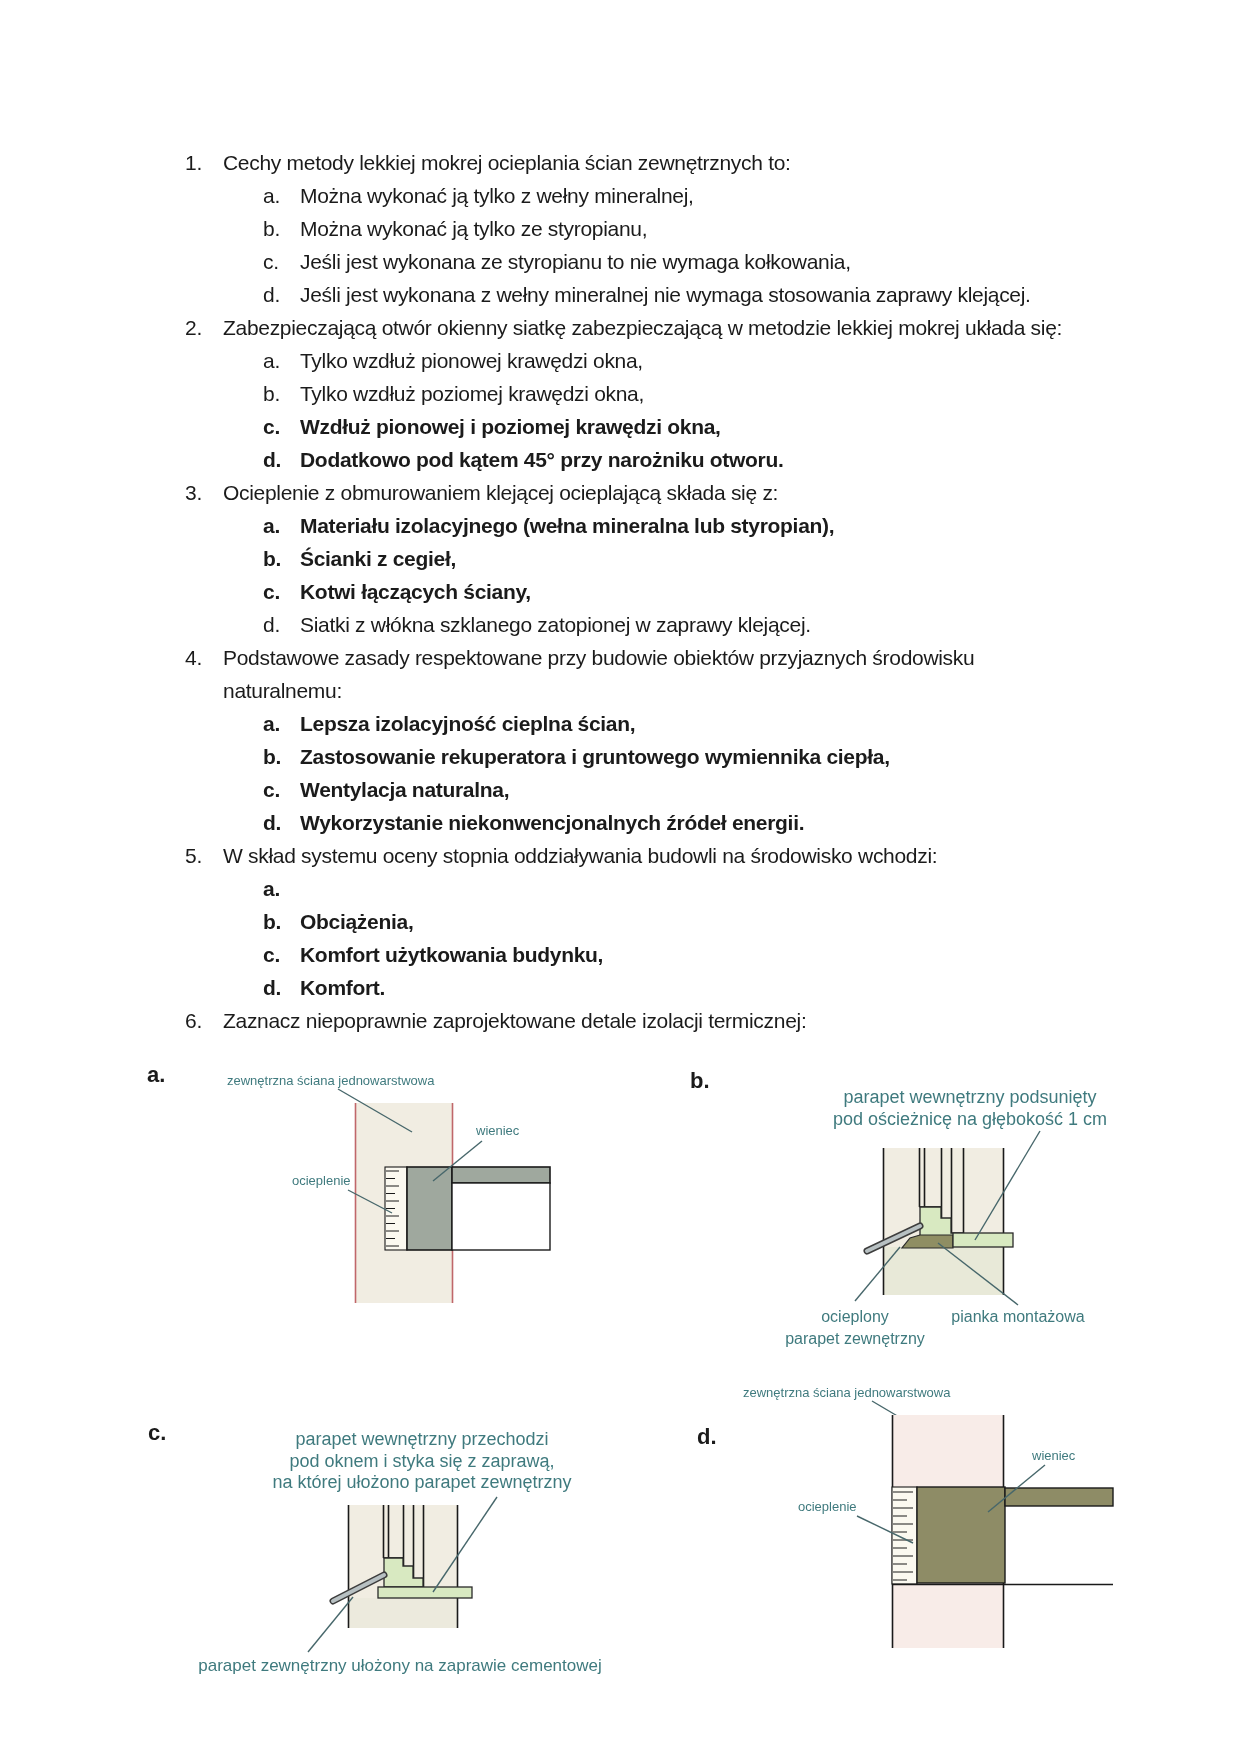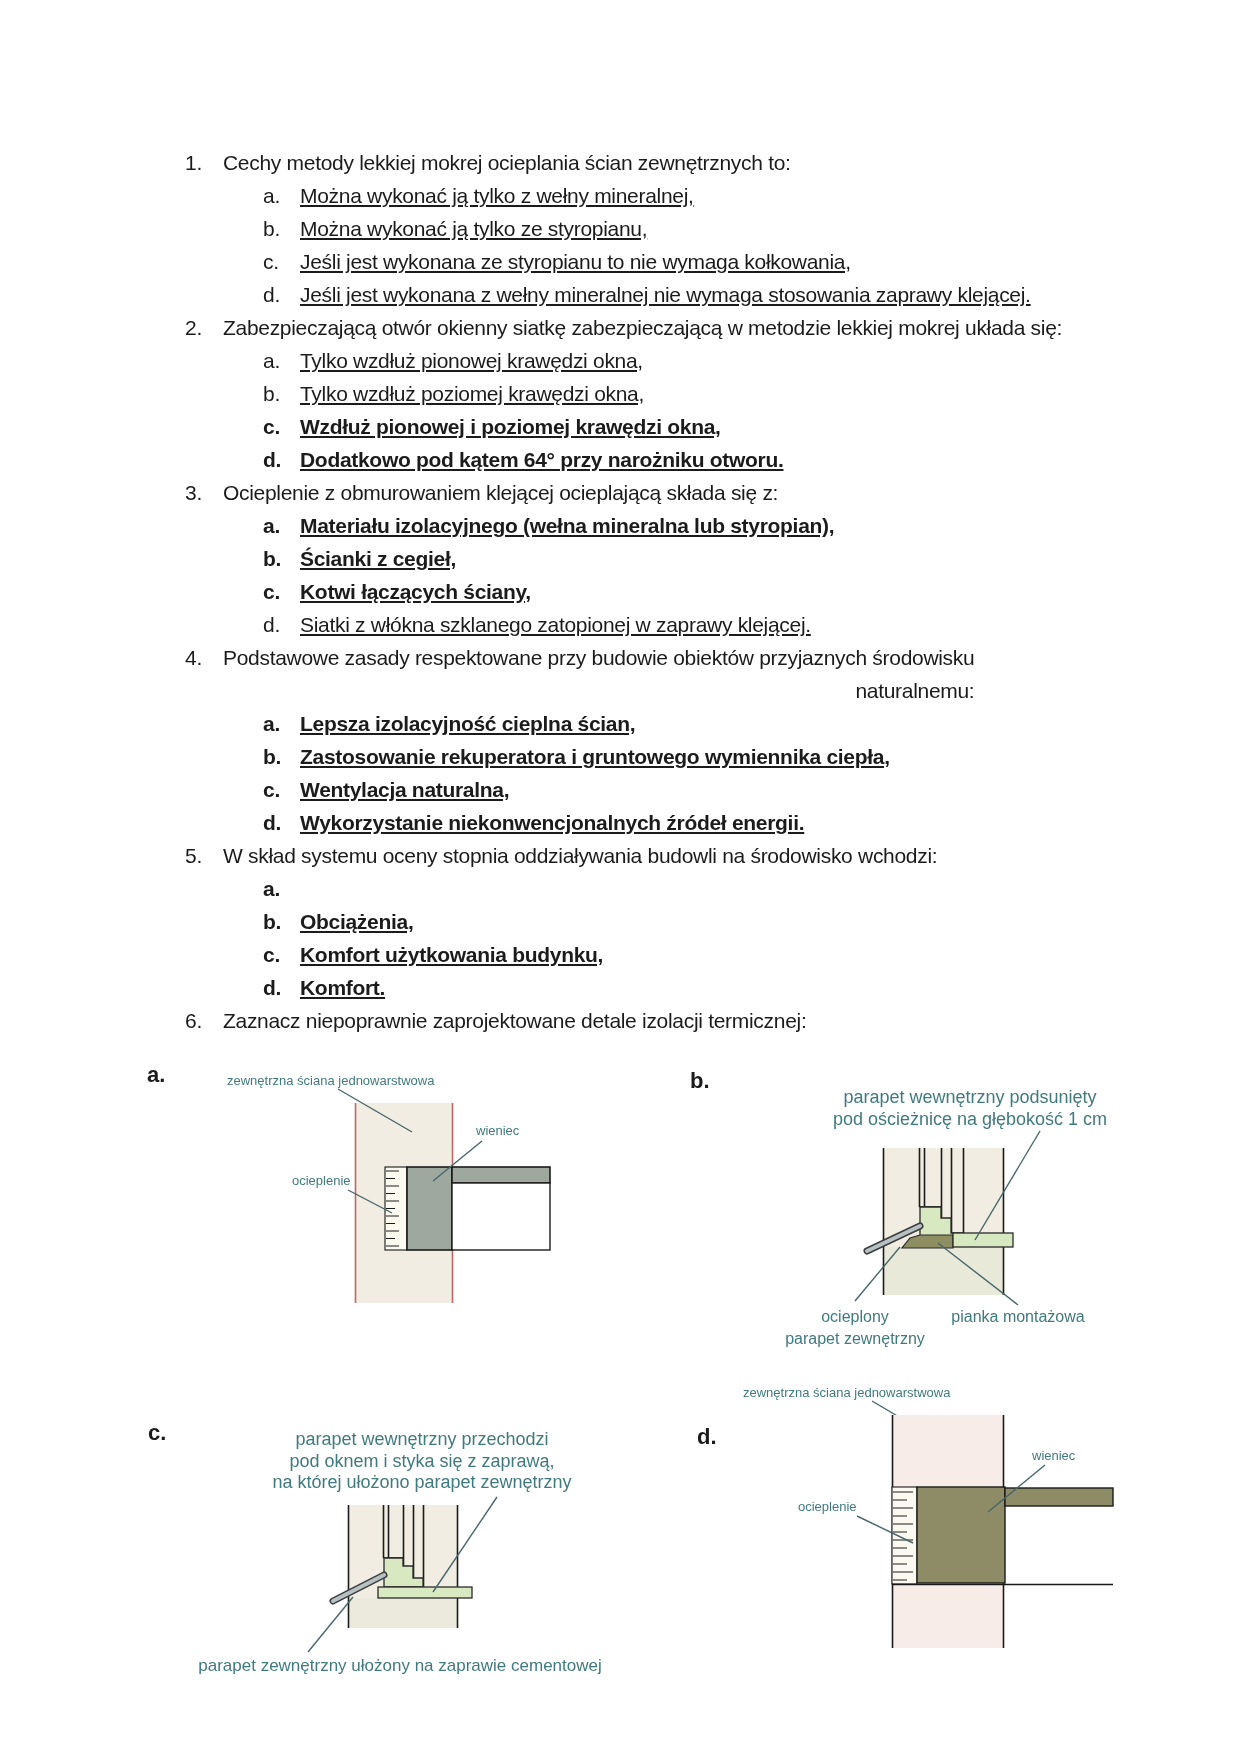--- a/index.html
+++ b/index.html
@@ -4,24 +4,24 @@
 <style>
   html,body{margin:0;padding:0;}
   body{
     width:1240px;height:1754px;position:relative;background:#ffffff;
     font-family:"Liberation Sans",sans-serif;color:#1b1b1b;overflow:hidden;
   }
   
   .questions{position:absolute;left:185px;top:146px;width:990px;font-size:21px;letter-spacing:-0.3px;}
   .q-line{display:flex;line-height:33px;}
   .q-num{width:38px;flex:none;}
-  .q-text{white-space:pre;text-align:right;}
+  .q-text{white-space:pre;}
   .o-line{display:flex;line-height:33px;padding-left:78px;}
   .o-letter{width:37px;flex:none;}
-  .o-text{white-space:pre;text-decoration:underline;}
+  .o-text{white-space:pre;}
   .bold{font-weight:700;}
   
   .diag-letter{position:absolute;font-size:22px;font-weight:600;color:#1b1b1b;}
   
   svg{position:absolute;overflow:visible;}
   svg text{font-family:"Liberation Sans",sans-serif;}
   .lbl{fill:#3f7a7e;font-size:13px;}
   .lblMed{fill:#3f7a7e;font-size:16px;}
   .lblBig{fill:#3f7a7e;font-size:18px;}
   .lblC{fill:#3f7a7e;font-size:17px;}
@@ -73,21 +73,21 @@
     <div class="o-line">
       <span class="o-letter">b.</span>
       <span class="o-text">Tylko wzdłuż poziomej krawędzi okna,</span>
     </div>
     <div class="o-line bold">
       <span class="o-letter">c.</span>
       <span class="o-text">Wzdłuż pionowej i poziomej krawędzi okna,</span>
     </div>
     <div class="o-line bold">
       <span class="o-letter">d.</span>
-      <span class="o-text">Dodatkowo pod kątem 64° przy narożniku otworu.</span>
+      <span class="o-text">Dodatkowo pod kątem 45° przy narożniku otworu.</span>
     </div>
     <div class="q-line">
       <span class="q-num">3.</span>
       <span class="q-text">Ocieplenie z obmurowaniem klejącej ocieplającą składa się z:</span>
     </div>
     <div class="o-line bold">
       <span class="o-letter">a.</span>
       <span class="o-text">Materiału izolacyjnego (wełna mineralna lub styropian),</span>
     </div>
     <div class="o-line bold">

